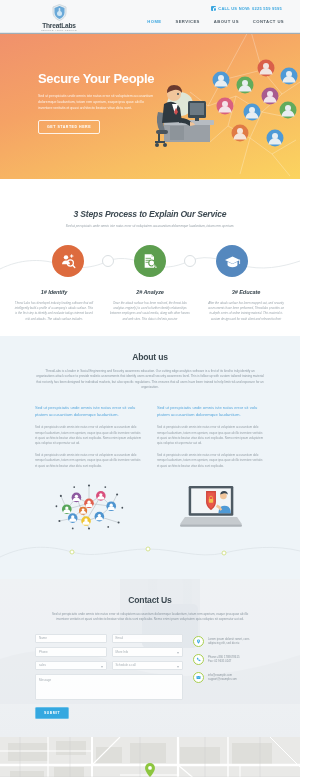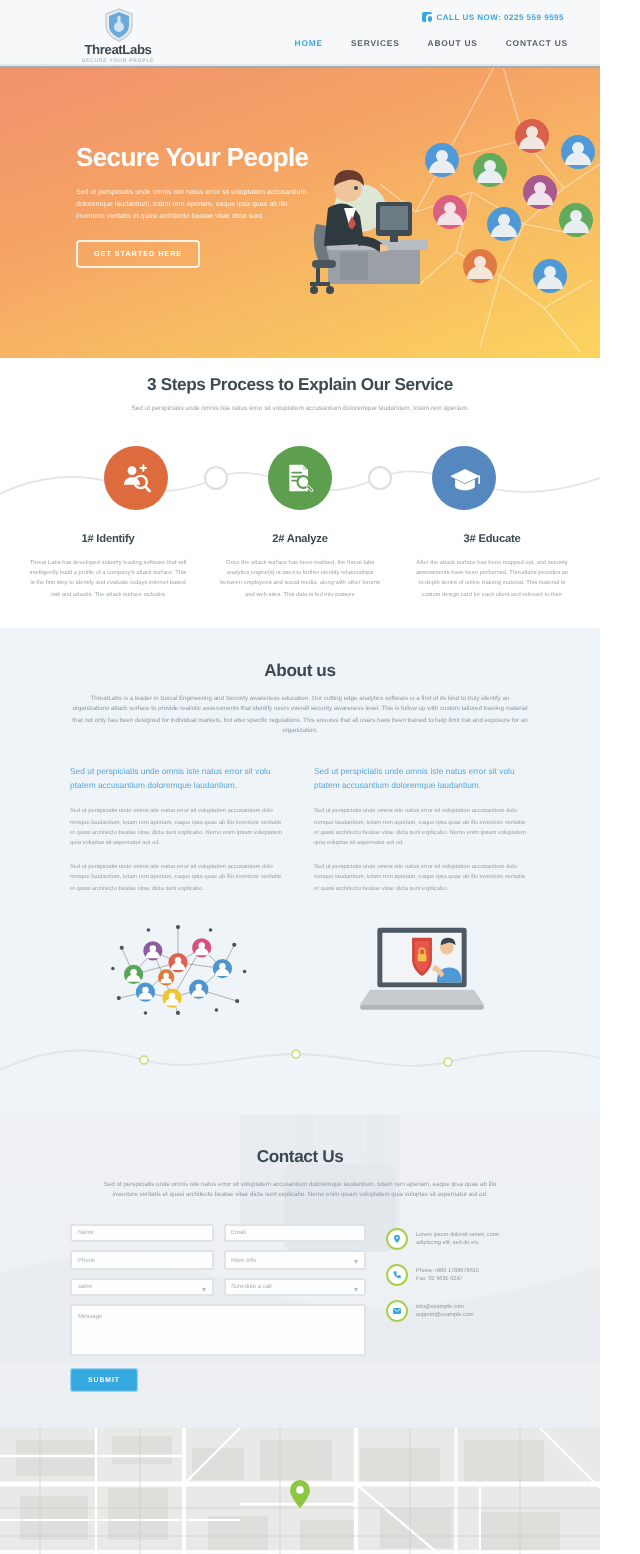--- a/index.html
+++ b/index.html
@@ -42,21 +42,21 @@
   .hero h1 { font-size: 13px; color: #fff; font-weight: bold; letter-spacing: -0.3px; line-height: 14px; }
   .hero p { font-size: 3.5px; color: #fff; opacity: .85; line-height: 6px; margin-top: 7px; width: 120px; }
   .hero-btn {
     margin-top: 9px; display: inline-block; border: 1px solid rgba(255,255,255,.85);
     color: #fff; font-size: 3.6px; letter-spacing: .5px; padding: 4px 8px; border-radius: 2px;
     font-weight: bold; background: transparent; cursor: pointer;
   }
   .hero-illus { position: absolute; left: 150px; top: 34px; width: 70px; height: 80px; }
 
   
-  .steps { background: #fff; padding: 8px 0 14px; }
+  .steps { background: #fff; padding: 30px 0 14px; font-style: italic; }
   .sec-title { text-align: center; font-size: 8.6px; color: #3d4a52; font-weight: bold; letter-spacing: -0.2px; }
   .sec-sub { text-align: center; font-size: 3.2px; color: #98a2a9; margin: 5px auto 0; width: 205px; line-height: 5px; }
   .steps-row { position: relative; margin-top: 12px; height: 46px; }
   .curve { position: absolute; left: 0; top: 0; width: 300px; height: 46px; }
   .circle { position: absolute; top: 4px; width: 32px; height: 32px; border-radius: 50%;
             display: flex; align-items: center; justify-content: center; }
   .c1 { left: 52px; background: #dd6b3e; }
   .c2 { left: 134px; background: #5d9e4f; }
   .c3 { left: 216px; background: #5588be; }
   .smallring { position: absolute; top: 14px; width: 12px; height: 12px; border-radius: 50%;

